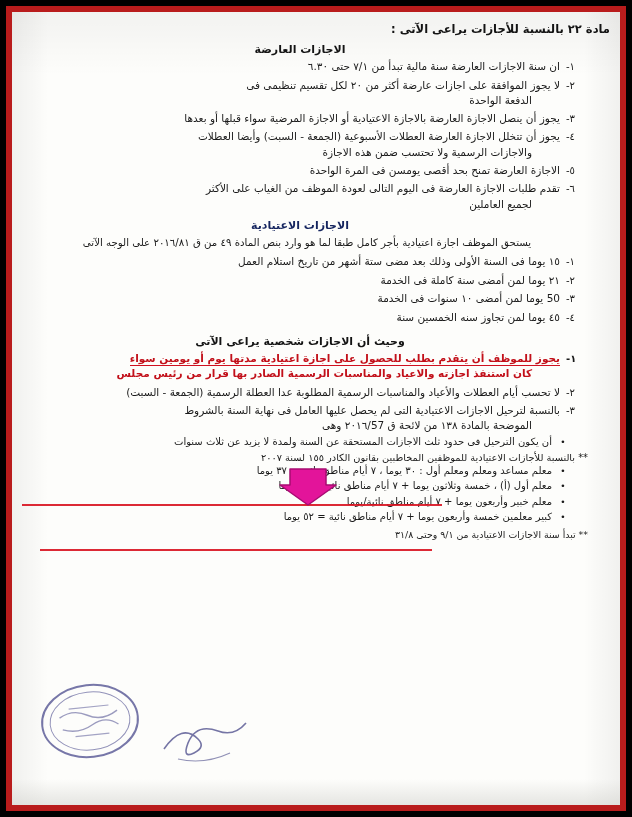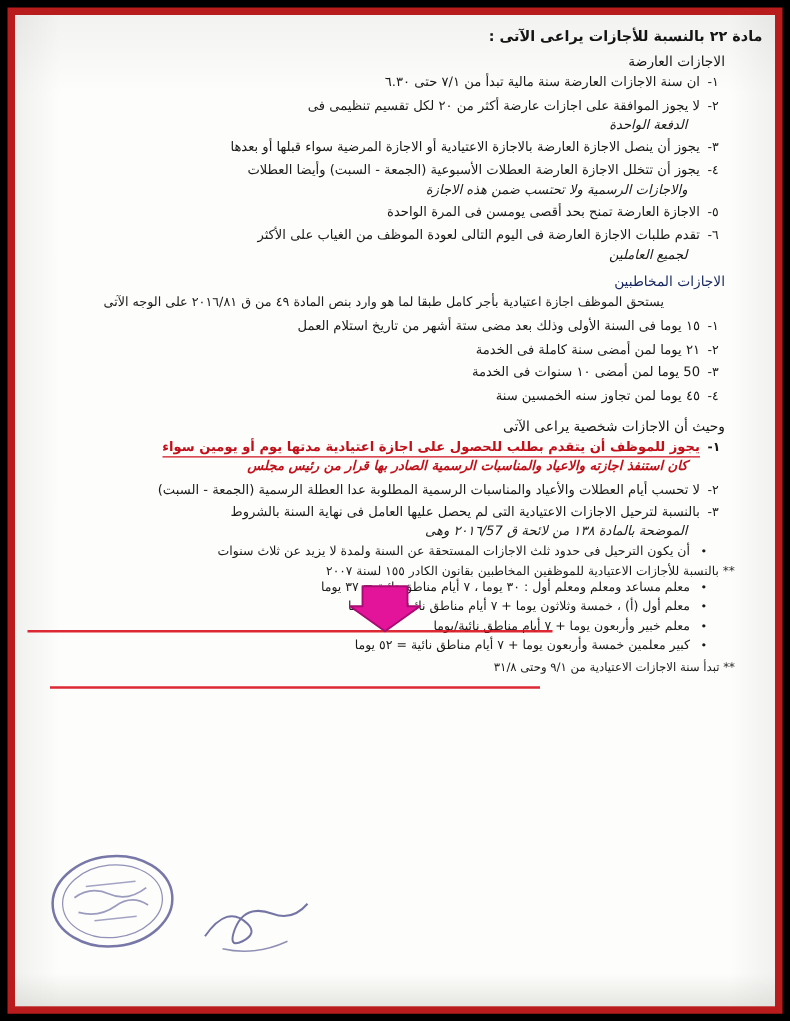--- a/index.html
+++ b/index.html
@@ -37,44 +37,45 @@
   .ttl{
     font-size:11.5px;
     font-weight:bold;
     letter-spacing:0px;
     margin:6px 4px 2px 0;
     color:#141414;
     white-space:nowrap;
   }
   .section-head{
     font-size:11px;
-    font-weight:normal;
+    font-weight:bold;
     margin:7px 34px 3px 0;
     color:#141414;
+    text-align:center;
   }
   .section-head.blue{color:#15255f;}
   .row{
     display:flex;
     align-items:flex-start;
     gap:6px;
     margin:0 26px 3px 4px;
     font-size:10.5px;
     line-height:1.45;
   }
   .row .mark{
     flex:0 0 auto;
     width:22px;
     text-align:left;
     font-size:10px;
     color:#1a1a1a;
     padding-top:1px;
     white-space:nowrap;
   }
   .row .txt{flex:1 1 auto;}
-  .row .txt .cont{display:block;margin-right:10px;font-style:italic;}
+  .row .txt .cont{display:block;margin-right:28px;}
   .bul{
     display:flex;gap:6px;align-items:flex-start;
     margin:0 46px 2px 4px;
     font-size:10px;
   }
   .bul .dot{
     flex:0 0 auto;
     width:10px;text-align:center;
     font-size:9px;line-height:1.5;
   }
@@ -161,21 +162,21 @@
         <span class="txt">الاجازة العارضة تمنح بحد أقصى يومسن فى المرة الواحدة</span>
       </div>
       <div class="row">
         <span class="mark">٦-</span>
         <span class="txt">
           <span>تقدم طلبات الاجازة العارضة فى اليوم التالى لعودة الموظف من الغياب على الأكثر</span>
           <span class="cont">لجميع العاملين</span>
         </span>
       </div>
 
-      <div class="section-head blue">الاجازات المخاطبين</div>
+      <div class="section-head blue">الاجازات الاعتيادية</div>
       <div class="intro">يستحق الموظف اجازة اعتيادية بأجر كامل طبقا لما هو وارد بنص المادة ٤٩ من ق ٢٠١٦/٨١ على الوجه الآتى</div>
       <div class="row">
         <span class="mark">١-</span>
         <span class="txt">١٥ يوما فى السنة الأولى وذلك بعد مضى ستة أشهر من تاريخ استلام العمل</span>
       </div>
       <div class="row">
         <span class="mark">٢-</span>
         <span class="txt">٢١ يوما لمن أمضى سنة كاملة فى الخدمة</span>
       </div>
       <div class="row">

